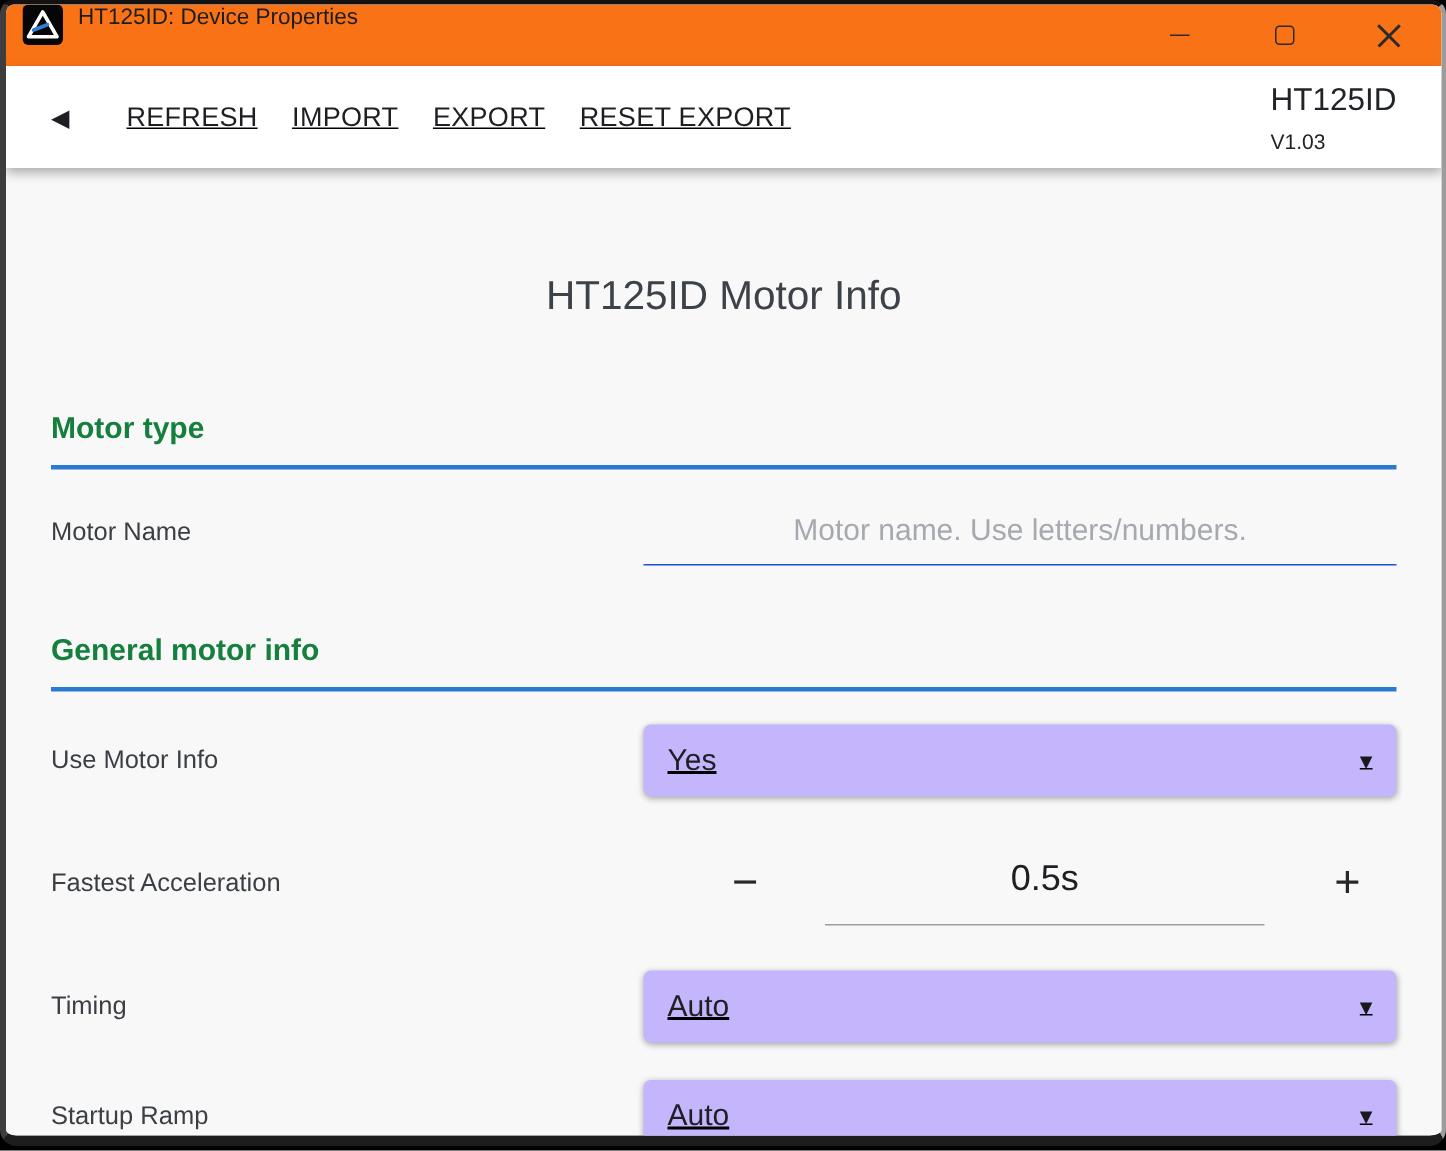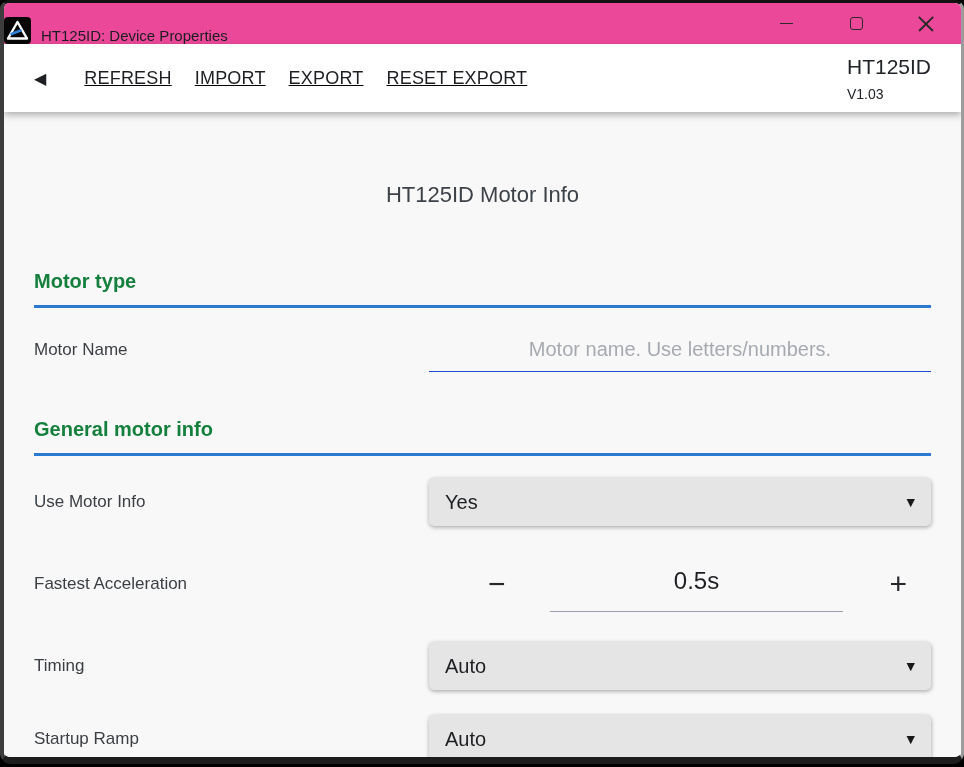--- a/index.html
+++ b/index.html
@@ -18,23 +18,24 @@
     border-top: 3px solid #121212;
     border-left: 4px solid #3d3d3d;
     border-right: 3px solid #9c9c9c;
     border-bottom: 7px solid #1d1d1d;
     border-radius: 9px 9px 11px 11px;
     overflow: hidden;
   }
   
   .titlebar {
     height: 41px;
-    background: #ec4899;
-    display: flex;
-    align-items: flex-end;
+    background: #f97316;
+    display: flex;
+    align-items: flex-start;
+    padding-left: 11px;
   }
   .app-icon { width: 27px; height: 27px; flex: 0 0 auto; }
   .titlebar-title {
     margin-left: 10px;
     font-size: 15px;
     color: #1b1d20;
     flex: 1 1 auto;
     white-space: nowrap;
   }
   .win-controls {
@@ -95,21 +96,21 @@
   
   .content {
     height: 645px;
     padding: 0 30px;
     background: #f8f8f8;
     position: relative;
   }
   .page-title {
     padding-top: 70px;
     text-align: center;
-    font-size: 22px;
+    font-size: 27px;
     font-weight: 400;
     color: #3d4248;
   }
   .section-header {
     margin-top: 62px;
     font-size: 20px;
     font-weight: 700;
     color: #15803d;
   }
   .section-rule {
@@ -142,27 +143,28 @@
     outline: none;
   }
   .text-input::placeholder { color: #a6aab0; opacity: 1; }
   
   .section-general { margin-top: 46px; }
   
   .row-dropdown { margin-top: 22px; }
   .row-dropdown-gap { margin-top: 30px; }
   .dropdown {
     height: 48px;
-    background: #e5e5e5;
+    background: #c4b5fd;
     border-radius: 5px;
     box-shadow: 0 1px 4px rgba(0,0,0,0.25), 1px 2px 4px rgba(0,0,0,0.10);
     display: flex;
     align-items: center;
     padding: 0 16px;
     cursor: pointer;
+    text-decoration: underline;
   }
   .dropdown-value {
     font-size: 20px;
     color: #1d1f22;
     flex: 1 1 auto;
   }
   .dropdown-arrow {
     font-family: "DejaVu Sans", sans-serif;
     font-size: 11px;
     color: #17191b;

